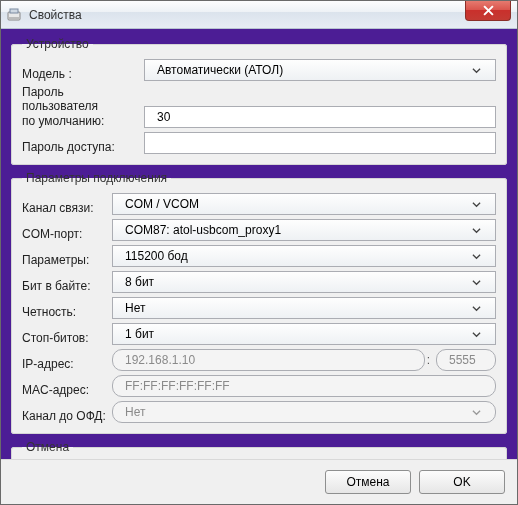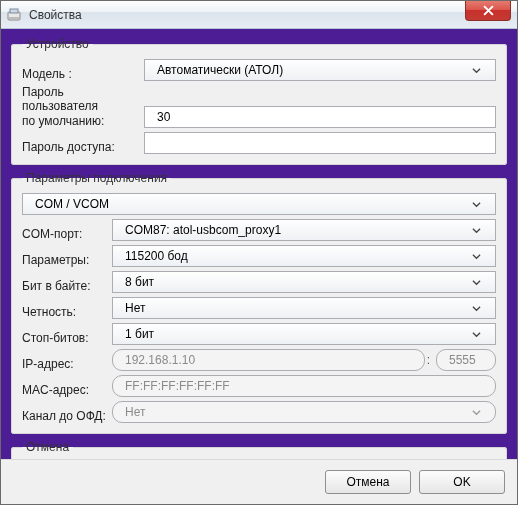--- a/index.html
+++ b/index.html
@@ -131,20 +131,21 @@
       <div class="row">
         <div class="lbl lbl-dev">Пароль доступа:</div>
         <div class="ctl"><input type="text" value="" style=""></div>
       </div>
     </fieldset>
 
     <fieldset>
       <legend>Параметры подключения</legend>
 
       <div class="row">
+        <div class="lbl lbl-conn">Канал связи:</div>
         <div class="ctl">
             <div class="combo">
           <span>COM / VCOM</span>
           <span class="arrow">
                 <svg class="chev" viewBox="0 0 10 10">
                   <path d="M1 3 L5 7 L9 3" fill="none" stroke="#444" stroke-width="1.4"></path>
                 </svg>
               </span>
         </div>
           </div>

